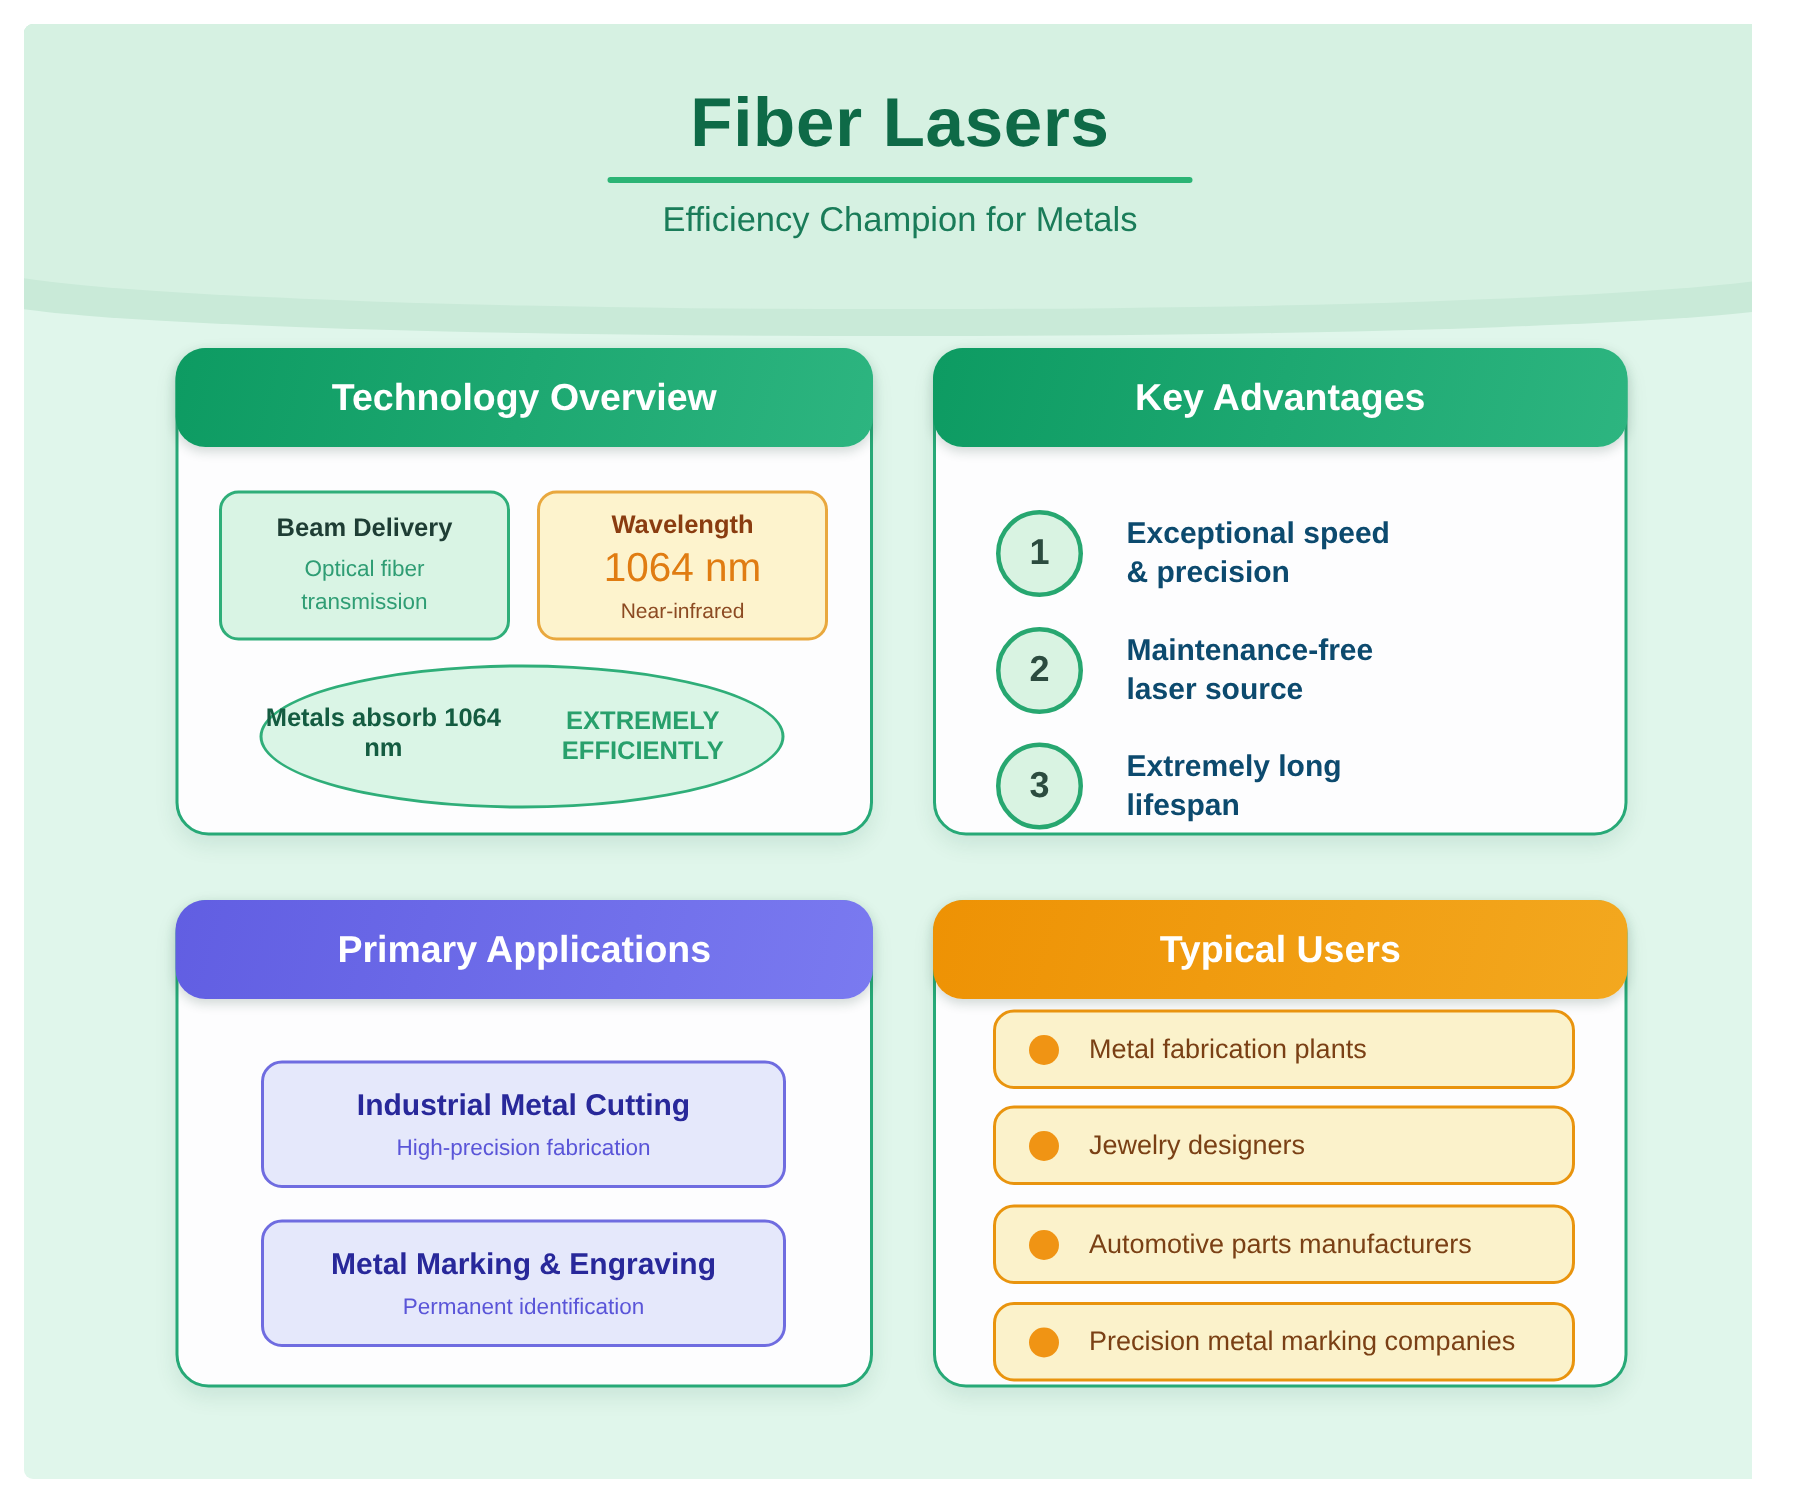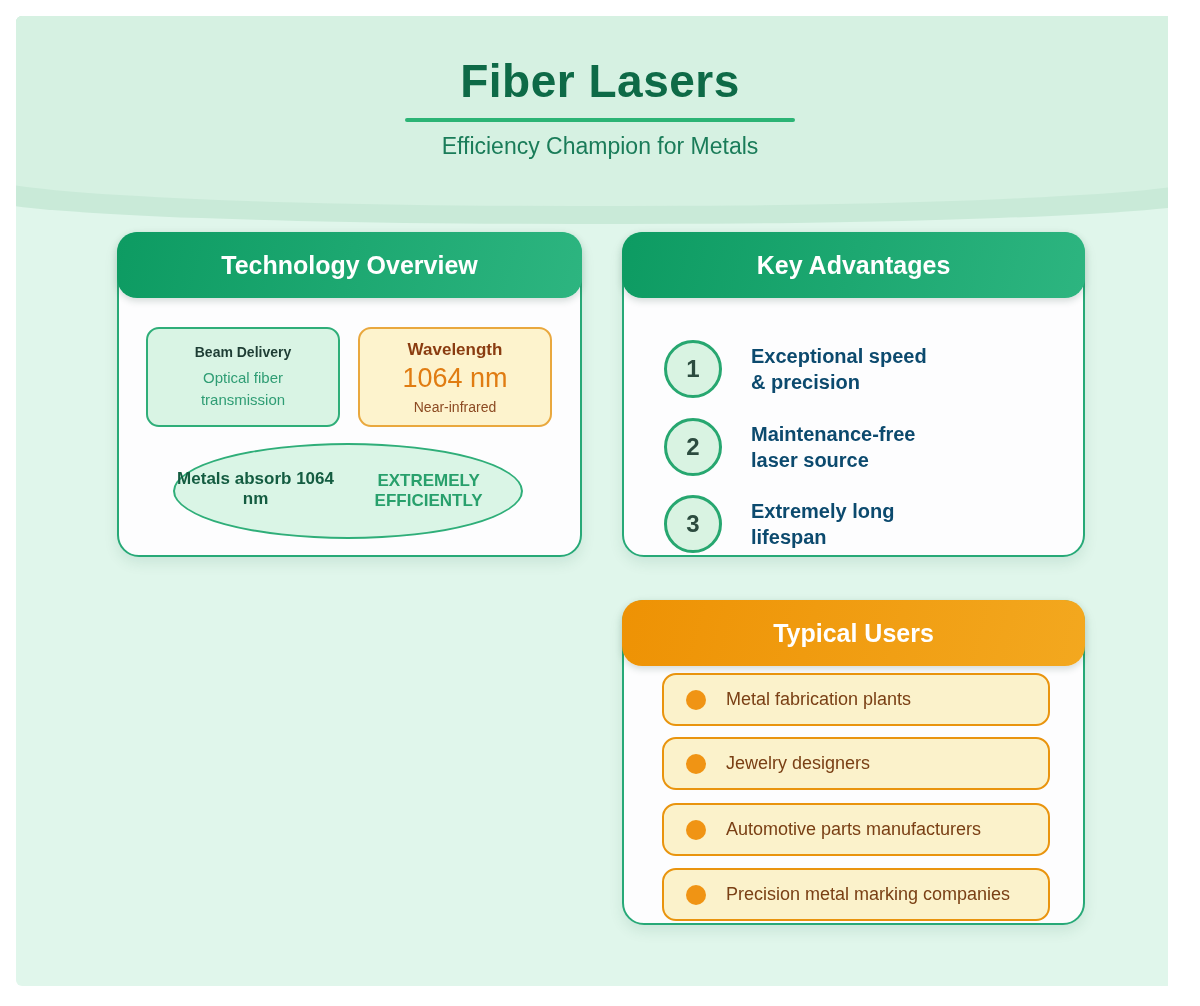--- a/index.html
+++ b/index.html
@@ -31,21 +31,21 @@
 
   #card-technology   { left:101px; top:216px; width:465px; height:325px; }
   #card-advantages   { left:606px; top:216px; width:463px; height:325px; }
   #card-applications { left:101px; top:584px; width:465px; height:325px; }
   #card-users        { left:606px; top:584px; width:463px; height:325px; }
 
   
   .info-box { position:absolute; border-radius:13px; display:flex; flex-direction:column;
               align-items:center; justify-content:center; text-align:center; }
   .beam-box { left:27px; top:93px; width:194px; height:100px; background:#d9f4e4; border:2px solid #2fae79; }
-  .beam-title { font-size:14px; font-weight:bold; color:#1e3d34; margin-bottom:7px; }
+  .beam-title { font-size:17px; font-weight:bold; color:#1e3d34; margin-bottom:7px; }
   .beam-sub { font-size:15px; color:#2f9d74; line-height:22px; }
   .wave-box { left:239px; top:93px; width:194px; height:100px; background:#fdf3cd; border:2px solid #e9a83e; }
   .wave-title { font-size:17px; font-weight:bold; color:#8a3c10; }
   .wave-value { font-size:27px; font-weight:normal; color:#e07c12; margin:3px 0 5px; }
   .wave-note { font-size:14px; color:#8c4a22; }
   .absorb-ellipse { position:absolute; left:54px; top:209px; width:350px; height:96px;
                     background:#daf5e6; border:2px solid #2fae79; border-radius:50%;
                     display:flex; flex-direction:row; align-items:center; justify-content:center; text-align:center; }
   .absorb-line1 { font-size:17px; font-weight:bold; color:#145c41; margin-bottom:5px; }
   .absorb-line2 { font-size:17px; font-weight:bold; color:#28a06c; }
@@ -128,20 +128,33 @@
 
       <div class="adv-row r3">
         <div class="adv-circle">3</div>
         <div class="adv-text">
           <div>Extremely long</div>
           <div>lifespan</div>
         </div>
       </div>
     </div>
 
+    <div class="card" id="card-applications">
+      <div class="card-header hdr-purple">Primary Applications</div>
+
+      <div class="app-box b1">
+        <div class="app-title">Industrial Metal Cutting</div>
+        <div class="app-sub">High-precision fabrication</div>
+      </div>
+
+      <div class="app-box b2">
+        <div class="app-title">Metal Marking &amp; Engraving</div>
+        <div class="app-sub">Permanent identification</div>
+      </div>
+    </div>
 
     <div class="card" id="card-users">
       <div class="card-header hdr-orange">Typical Users</div>
 
       <div class="user-row u1">
         <div class="bullet"></div>
         <div class="user-text">Metal fabrication plants</div>
       </div>
       <div class="user-row u2">
         <div class="bullet"></div>

